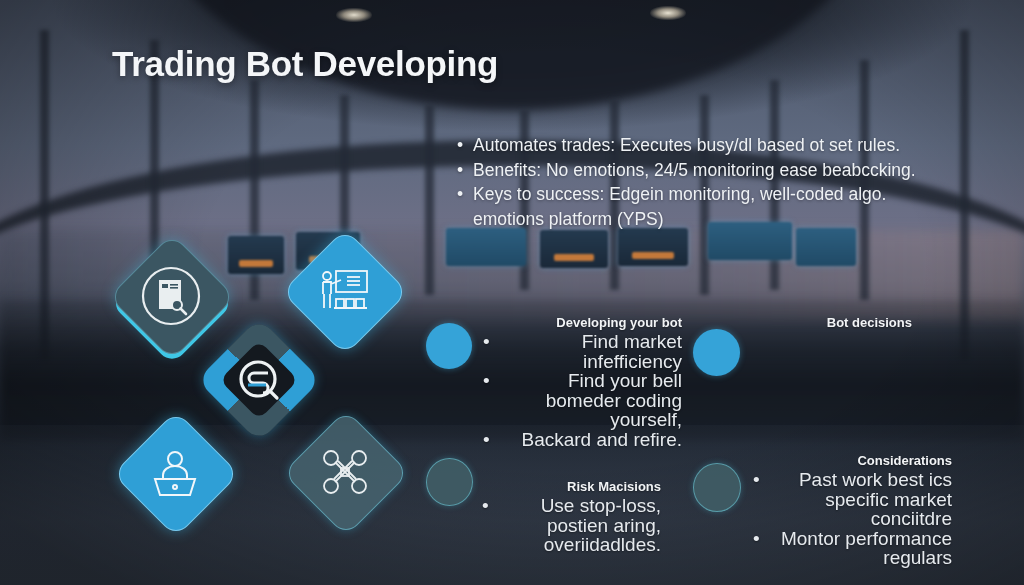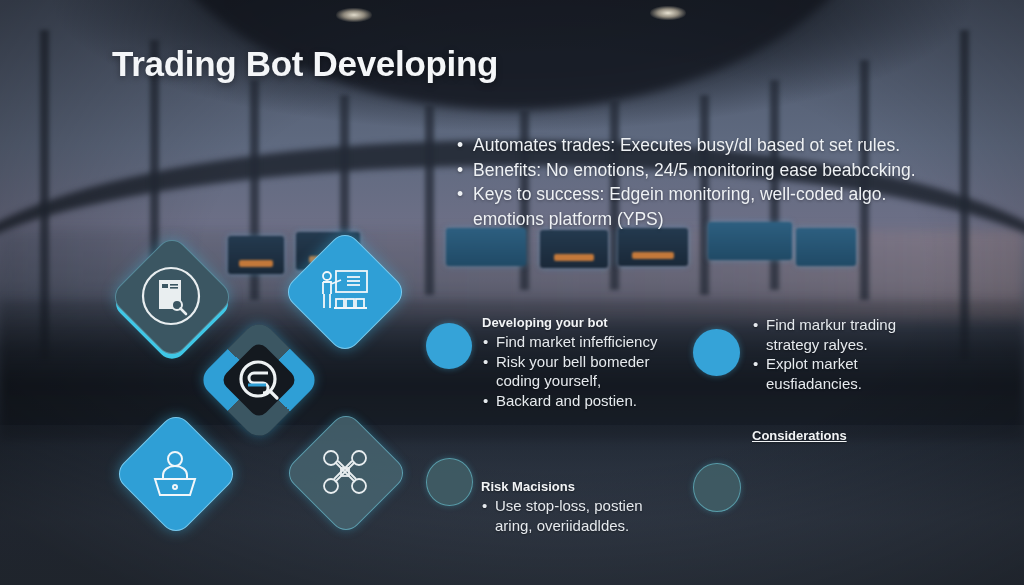--- a/index.html
+++ b/index.html
@@ -82,24 +82,24 @@
       position: absolute; left: 34px; top: 34px; width: 56px; height: 56px; transform: rotate(45deg);
       background: #14191f; border-radius: 10px;
     }
     .diamond .icon { position: absolute; left: 0; top: 0; width: 124px; height: 124px; display: flex; align-items: center; justify-content: center; }
     .diamond svg { display: block; }
 
     .node { position: absolute; border-radius: 50%; }
     .node.blue { background: #35a3d8; box-shadow: 0 0 6px rgba(70,190,240,0.4); }
     .node.teal { background: rgba(66,96,104,0.85); border: 1.5px solid rgba(110,210,225,0.55); box-shadow: 0 0 6px rgba(80,200,230,0.3); }
 
-    .section { position: absolute; }
+    .section { position: absolute; text-align: right; }
     .section h3 { margin: 0 0 2px 0; font-size: 13px; font-weight: 700; color: #f2f4f6; text-shadow: 0 1px 2px rgba(0,0,0,0.4); }
     .section ul { margin: 0; padding: 0; list-style: none; }
-    .section li { position: relative; padding-left: 14px; font-size: 15px; line-height: 19.5px; color: #e6eaee; text-shadow: 0 1px 2px rgba(0,0,0,0.4); }
+    .section li { position: relative; padding-left: 14px; font-size: 19px; line-height: 19.5px; color: #e6eaee; text-shadow: 0 1px 2px rgba(0,0,0,0.4); }
     .section li::before { content: "•"; position: absolute; left: 1px; top: 0; }
   </style>
 </head>
 <body>
 
 <div class="bg">
   <div class="sky"></div>
   <div class="horizon"></div>
   <div class="ceil"></div>
   <div class="ring"></div>
@@ -219,34 +219,35 @@
 
 <div class="node blue" style="left:426px;top:323px;width:46px;height:46px;"></div>
 <div class="node blue" style="left:693px;top:329px;width:47px;height:47px;"></div>
 <div class="node teal" style="left:426px;top:458px;width:45px;height:46px;"></div>
 <div class="node teal" style="left:693px;top:463px;width:46px;height:47px;"></div>
 
 <div class="section" style="left:482px;top:315px;width:200px;">
   <h3>Developing your bot</h3>
   <ul>
     <li>Find market infefficiency</li>
-    <li>Risk your bell bomeder coding yourself,</li>
-    <li>Backard and postien.</li>
+    <li>Find your bell bomeder coding yourself,</li>
+    <li>Backard and refire.</li>
   </ul>
 </div>
 
 <div class="section" style="left:752px;top:315px;width:160px;">
-  <ul>
-    <li>Find markur trading strategy ralyes.</li>
-    <li>Explot market eusfiadancies.</li>
-  </ul>
+  <h3>Bot decisions</h3>
 </div>
 
 <div class="section" style="left:481px;top:479px;width:180px;">
   <h3>Risk Macisions</h3>
   <ul>
     <li>Use stop-loss, postien aring, overiidadldes.</li>
   </ul>
 </div>
 
-<div class="section" style="left:752px;top:428px;width:200px;text-decoration:underline;">
+<div class="section" style="left:752px;top:453px;width:200px;">
   <h3>Considerations</h3>
+  <ul>
+    <li>Past work best ics specific market conciitdre</li>
+    <li>Montor performance regulars</li>
+  </ul>
 </div>
 
 </body></html>

